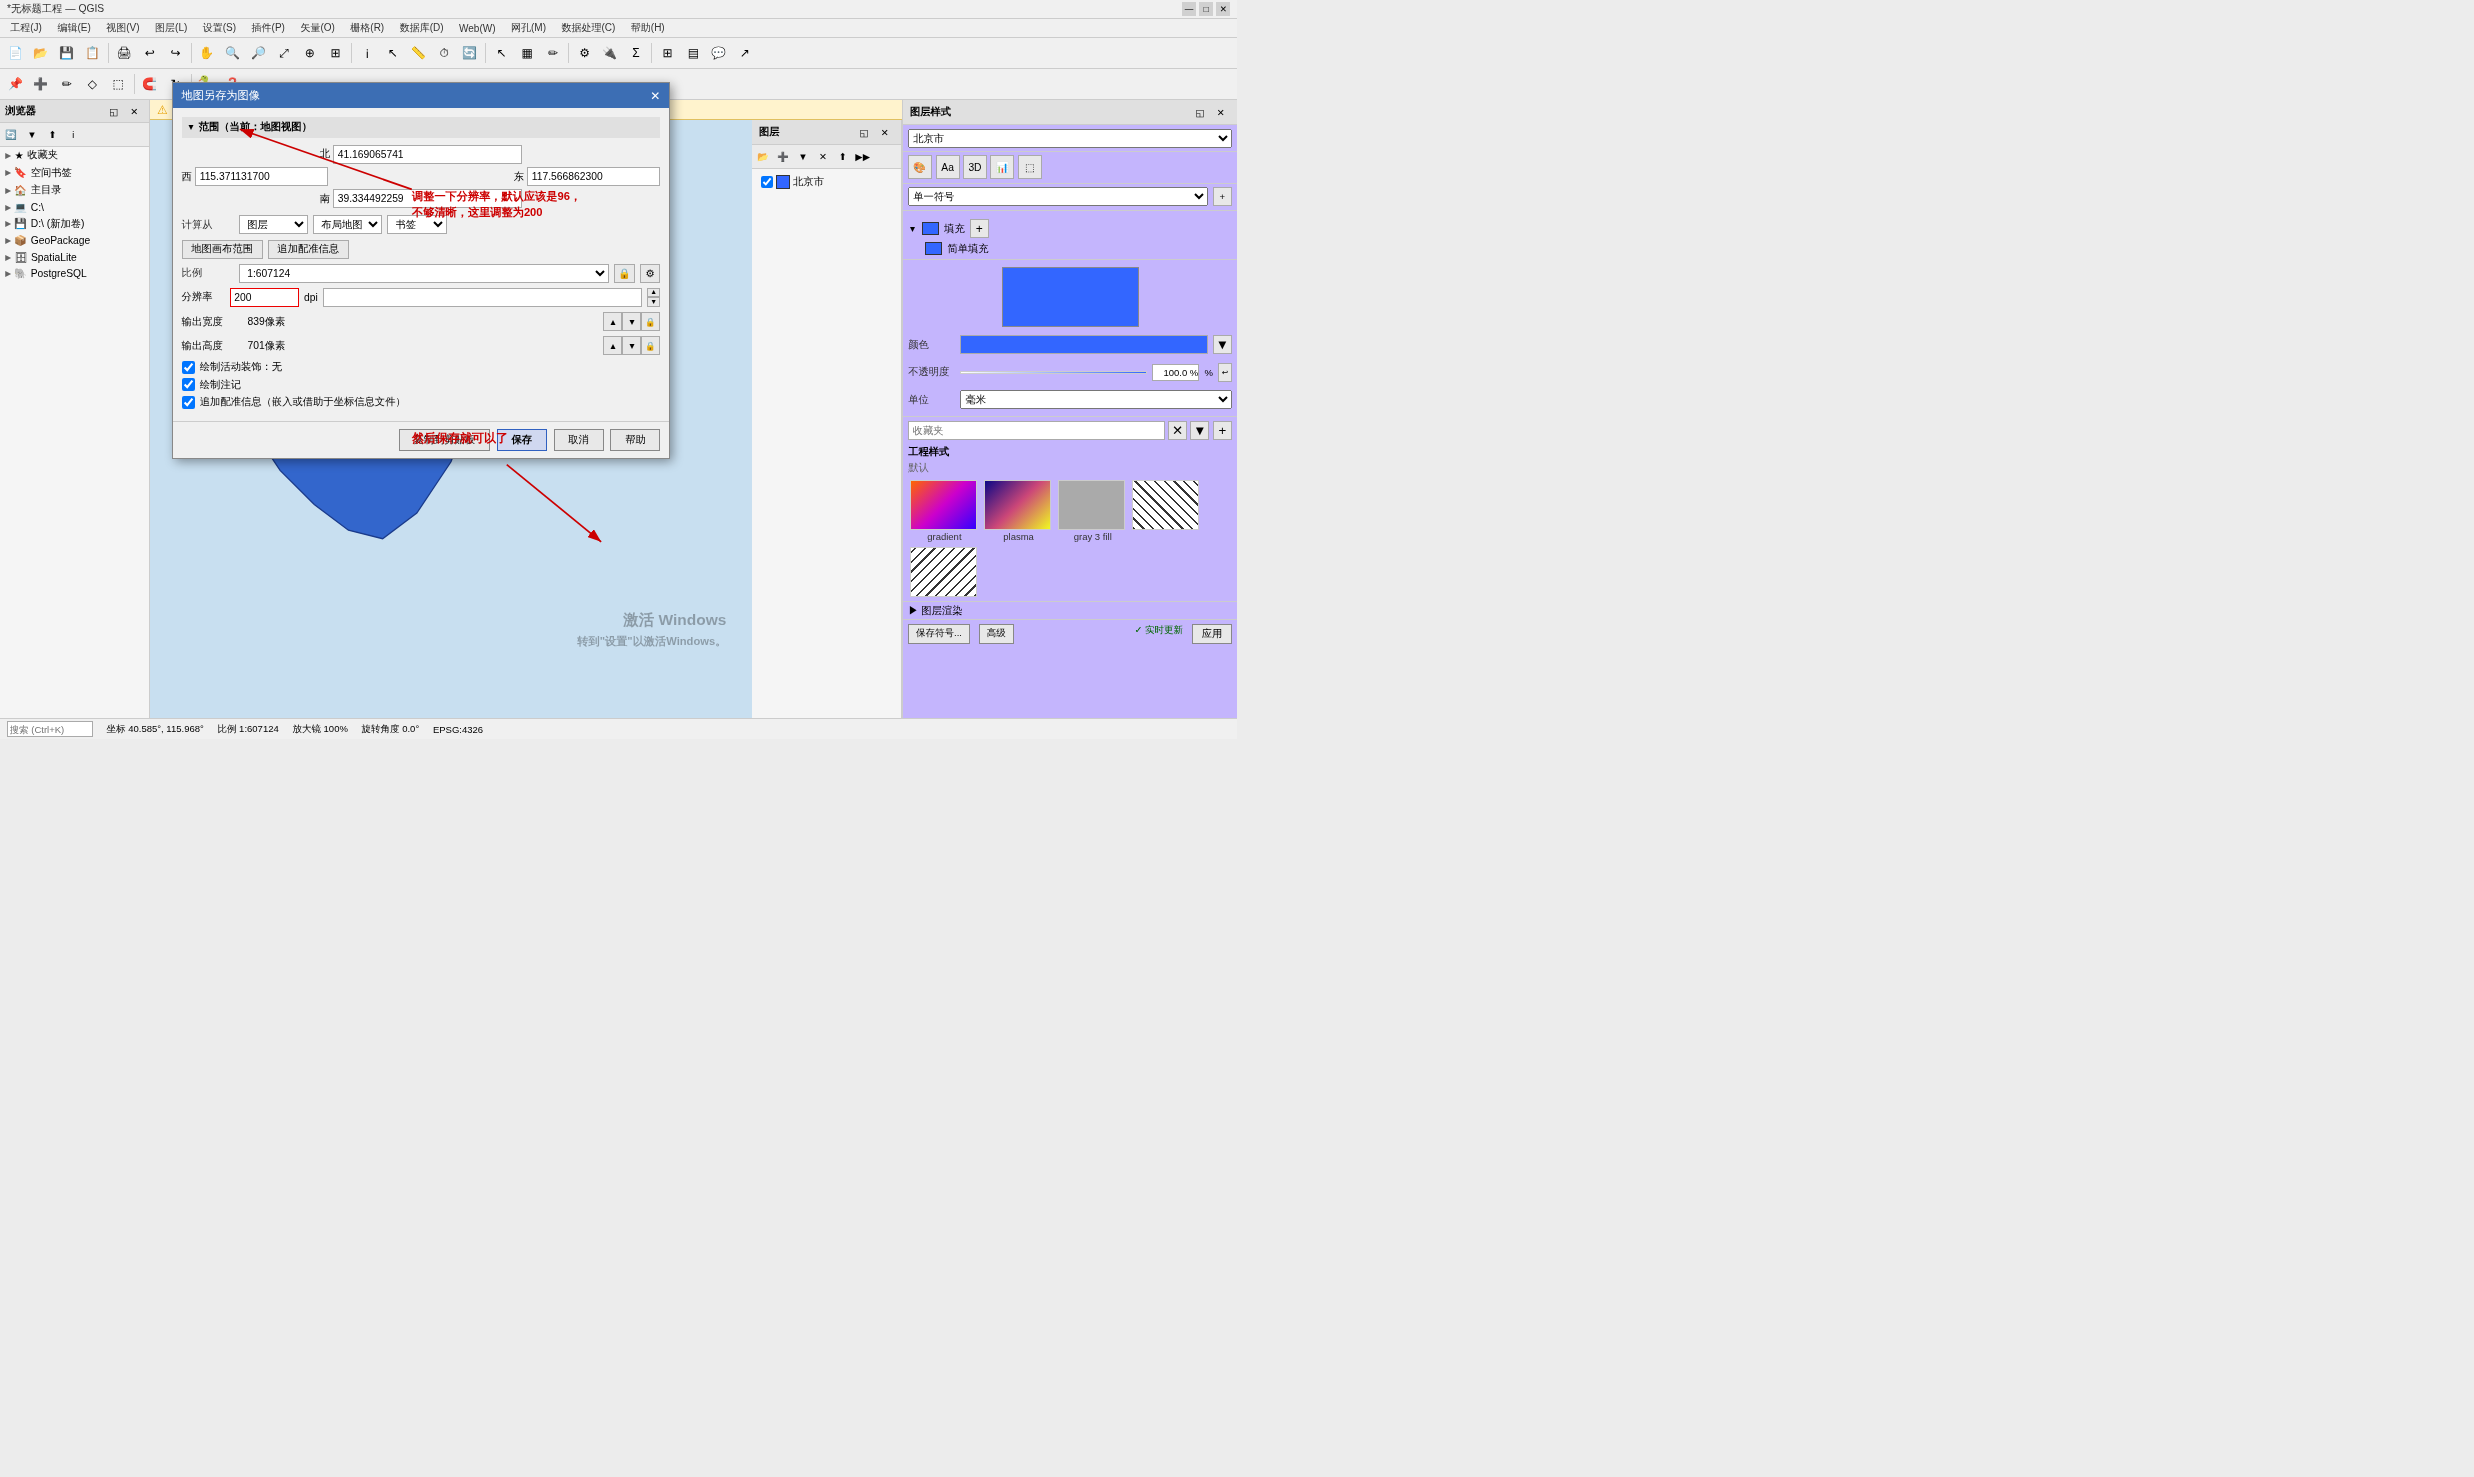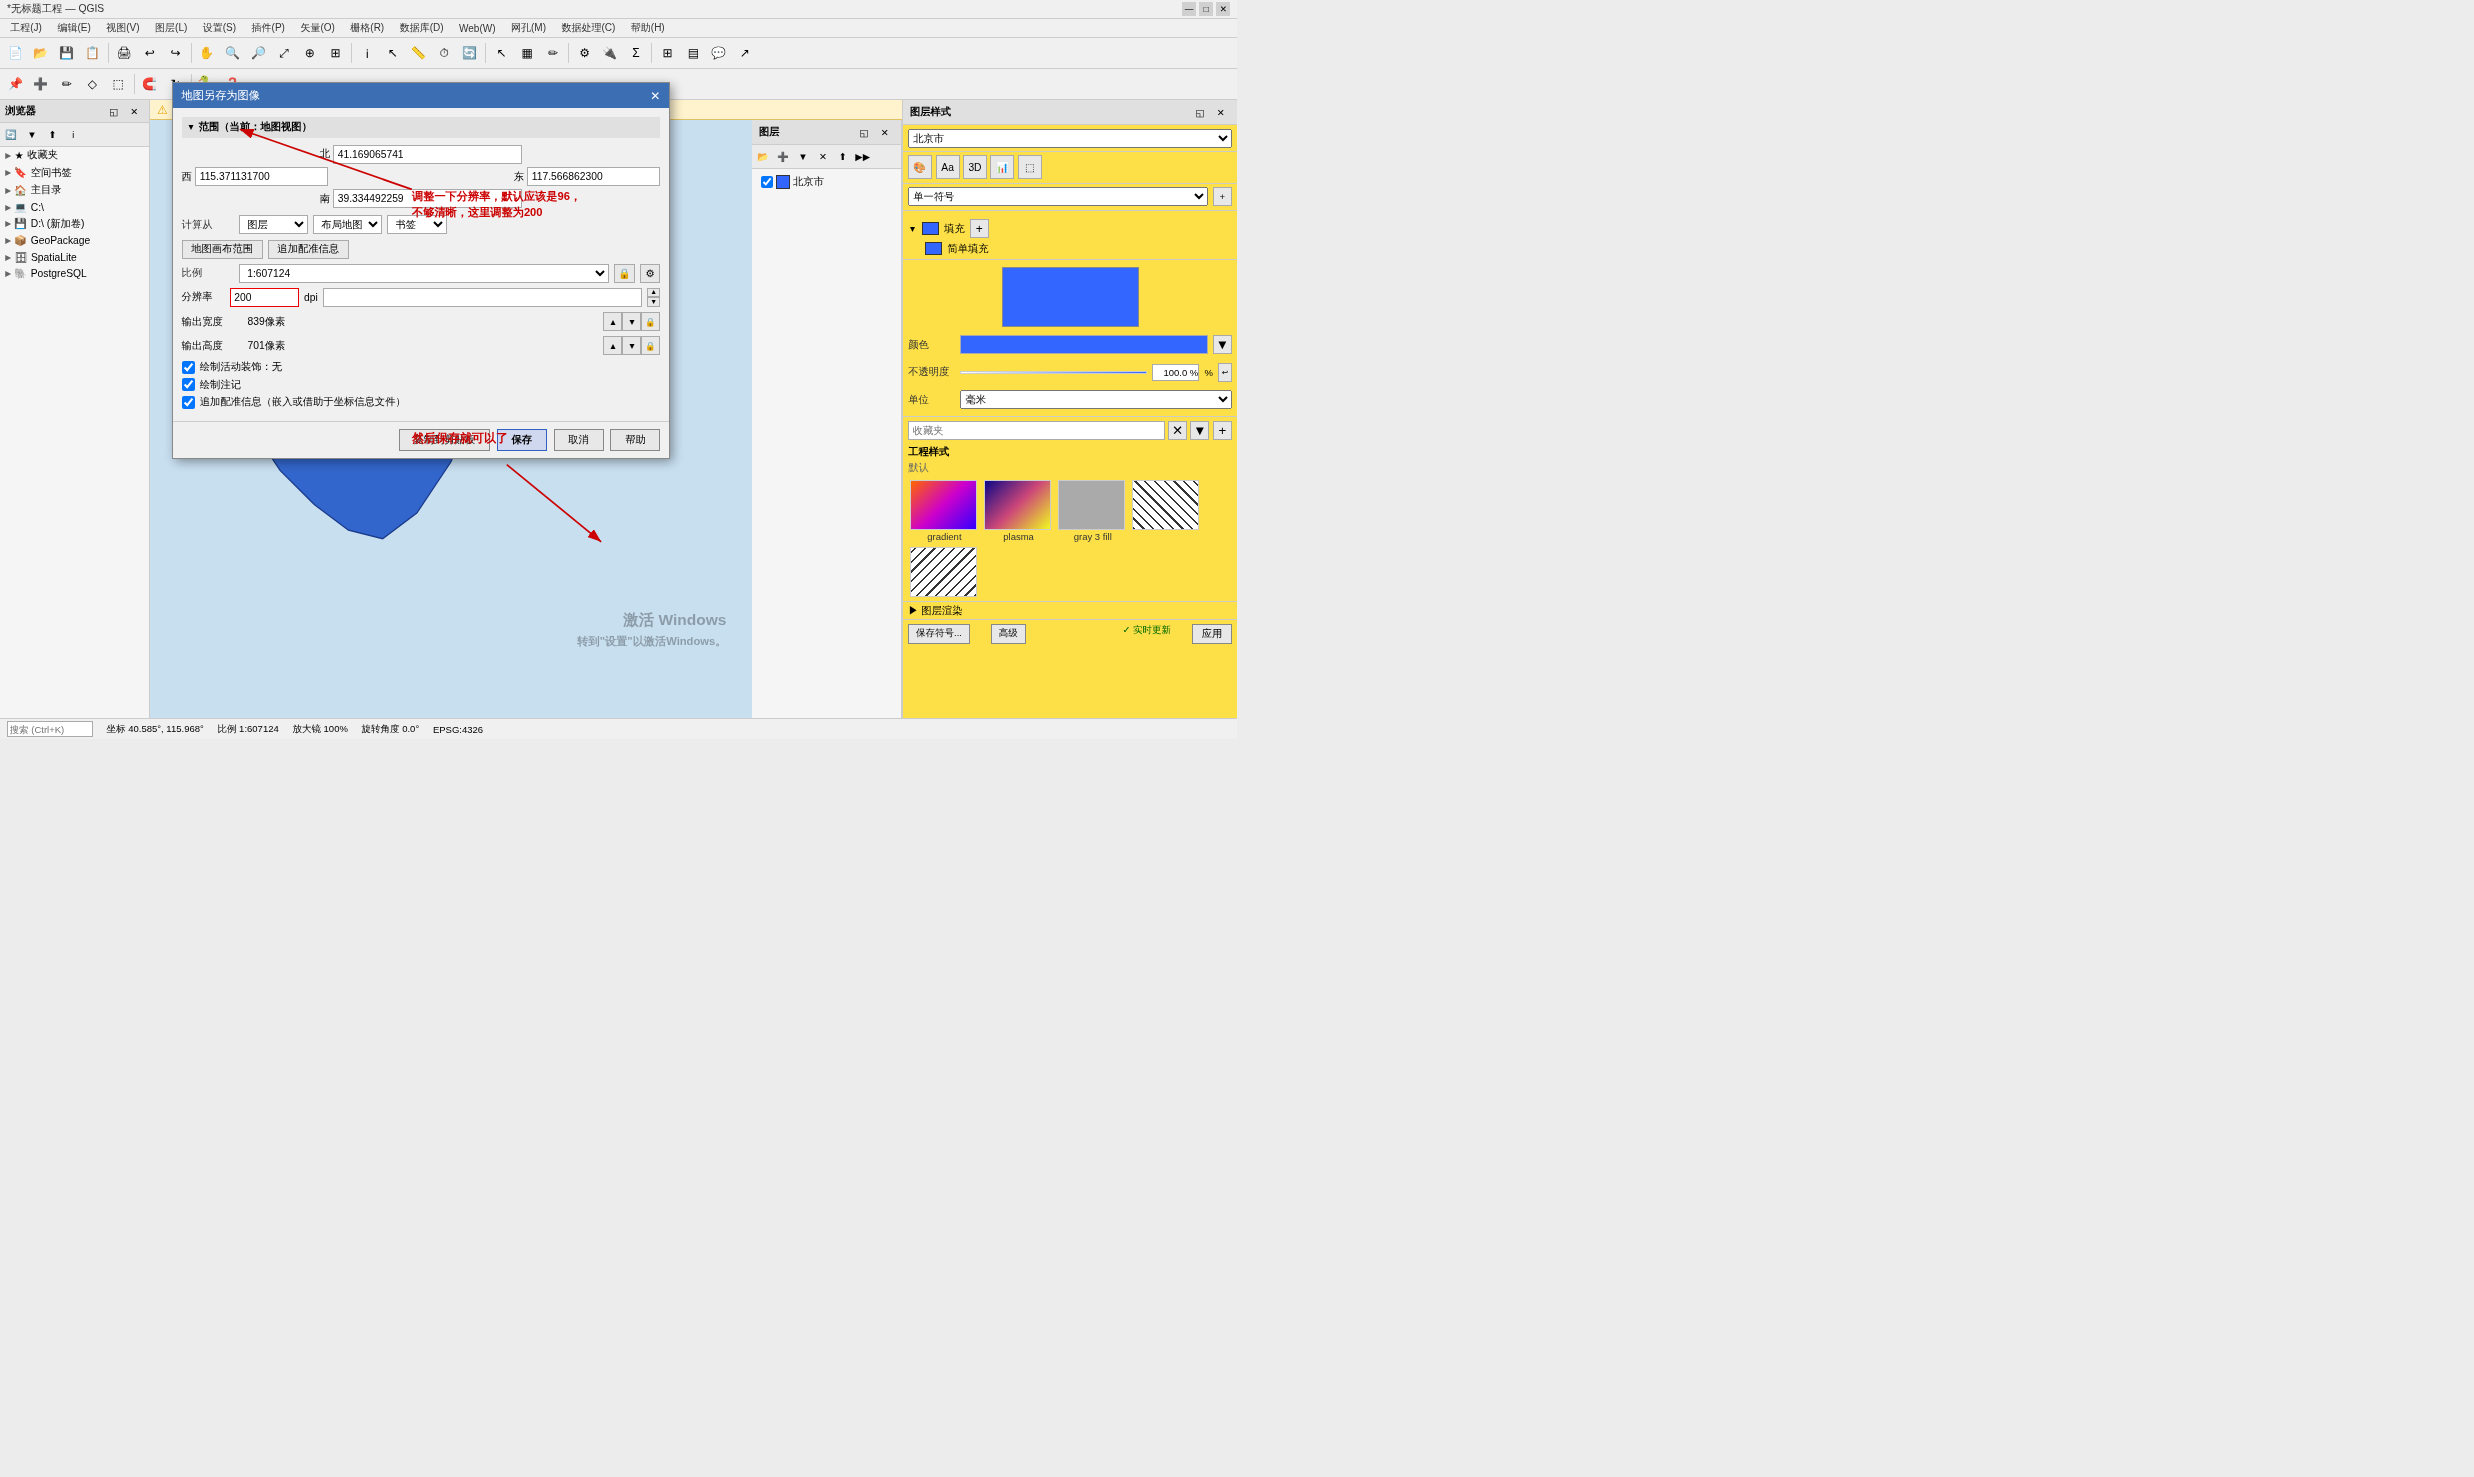--- a/index.html
+++ b/index.html
@@ -66,21 +66,21 @@
     .output-row { display: flex; align-items: center; gap: 14px; margin-bottom: 5.2px; }
     .output-label { min-width: 52px; font-size: 10.3px; }
 
     .checkbox-row { display: flex; align-items: center; gap: 5.2px; margin-bottom: 3.4px; font-size: 10.3px; }
 
     .dialog-footer { display: flex; justify-content: flex-end; gap: 6.9px; padding: 6.9px 8.6px; border-top: 0.9px solid #ccc; }
     .dialog-footer-btn { height: 22.3px; padding: 0 13.7px; border: 0.9px solid #888; background: #e8e8e8; cursor: pointer; font-size: 10.3px; }
     .dialog-footer-btn.primary { background: #d0d8f0; border: 1.7px solid #3060c0; font-weight: bold; }
 
     
-    .right-panel { width: 335px; background: #fde047; border-left: 0.9px solid #ccc; display: flex; flex-direction: column; }
+    .right-panel { width: 335px; background: #c4b5fd; border-left: 0.9px solid #ccc; display: flex; flex-direction: column; }
     .rp-header { background: #e0e0e0; padding: 2.6px 6.9px; font-size: 10.3px; font-weight: bold; border-bottom: 0.9px solid #ccc; display: flex; align-items: center; justify-content: space-between; }
     .rp-row { display: flex; align-items: center; gap: 5.2px; margin-bottom: 5.2px; }
     .rp-label { font-size: 10.3px; color: #333; min-width: 47px; }
     .style-grid { display: flex; flex-wrap: wrap; gap: 6.9px; padding: 6.9px; }
     .style-item { width: 69px; text-align: center; }
     .style-thumb { width: 67px; height: 52px; border: 0.9px solid #ccc; margin-bottom: 1.7px; }
     .style-label { font-size: 9.5px; color: #333; }
     .gradient-thumb { background: linear-gradient(135deg, #ff6600, #cc00cc, #3300ff); }
     .plasma-thumb { background: linear-gradient(135deg, #0d0887, #cc4778, #f0f921); }
     .gray3-thumb { background: #aaa; }
@@ -401,21 +401,21 @@
           <div style="width:67px;height:50px;border:0.9px solid #ccc;background:repeating-linear-gradient(-45deg,#333 0px,#333 1.7px,white 1.7px,white 6.9px);"></div>
           <div class="style-label" style="font-size:9.5px;"></div>
         </div>
       </div>
     </div>
 
     <div style="padding: 1.7px 5.2px; border-top:0.9px solid #ccc;">
       <span style="font-size:10.3px;">▶ 图层渲染</span>
     </div>
 
-    <div style="padding: 3.4px 5.2px; display:flex; gap:21px; border-top:0.9px solid #ccc; flex-wrap:wrap;justify-content:flex-end;">
+    <div style="padding: 3.4px 5.2px; display:flex; gap:9px; border-top:0.9px solid #ccc; flex-wrap:wrap;justify-content:flex-end;">
       <button style="height:20.6px;padding:0 6.9px;border:0.9px solid #888;background:#e8e8e8;cursor:pointer;font-size:9.5px;">保存符号...</button>
       <button style="height:20.6px;padding:0 6.9px;border:0.9px solid #888;background:#e8e8e8;cursor:pointer;font-size:9.5px;">高级</button>
       <span style="flex:1;"></span>
       <span style="font-size:9.5px;color:#060;">✓ 实时更新</span>
       <button style="height:20.6px;padding:0 8.6px;border:0.9px solid #888;background:#e8e8e8;cursor:pointer;font-size:10.3px;">应用</button>
     </div>
   </div>
 </div>
 
 <div class="status-bar">

